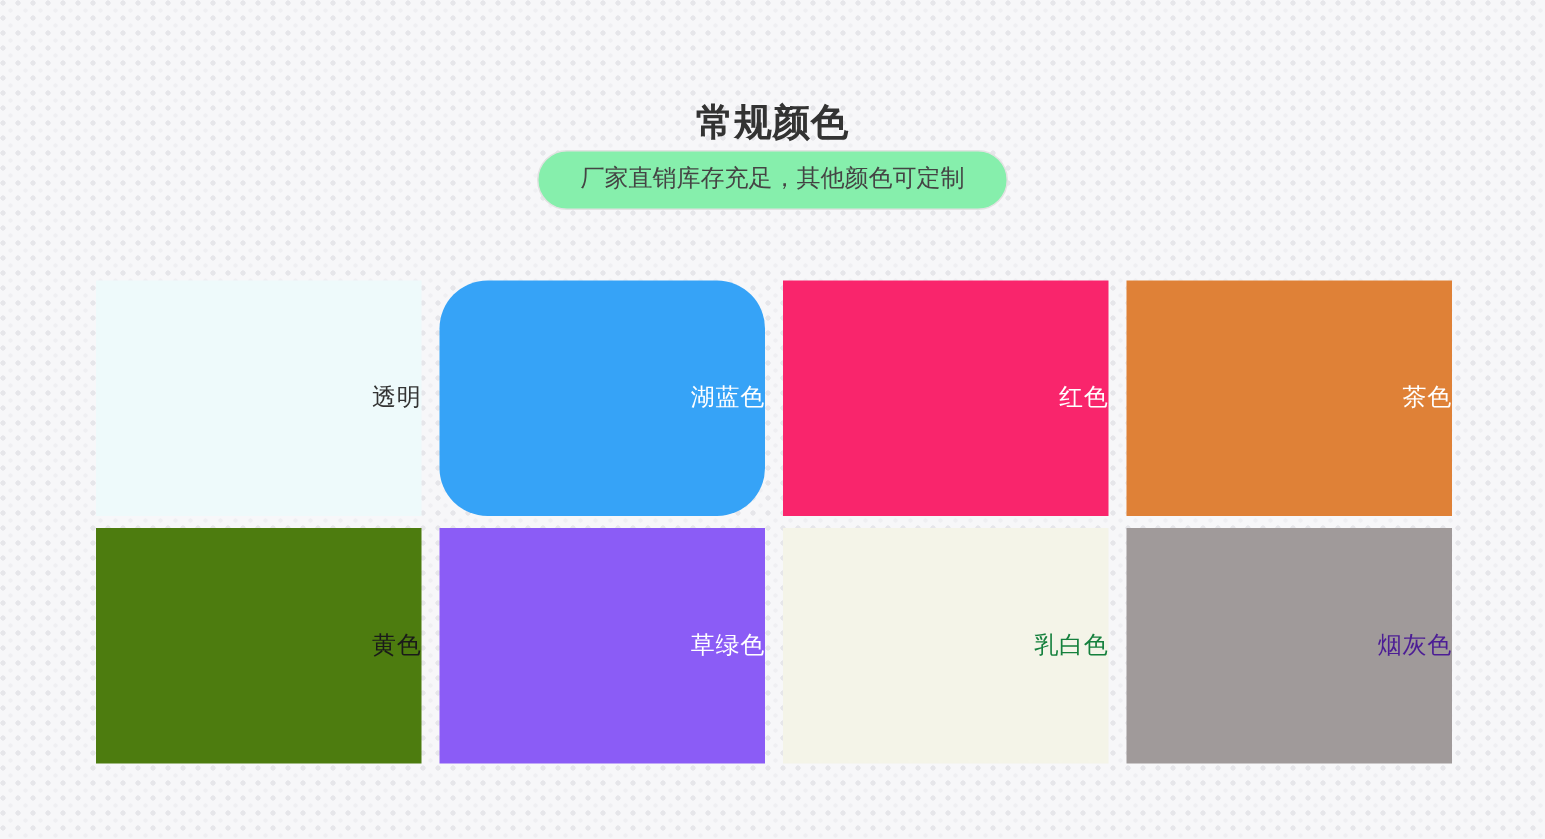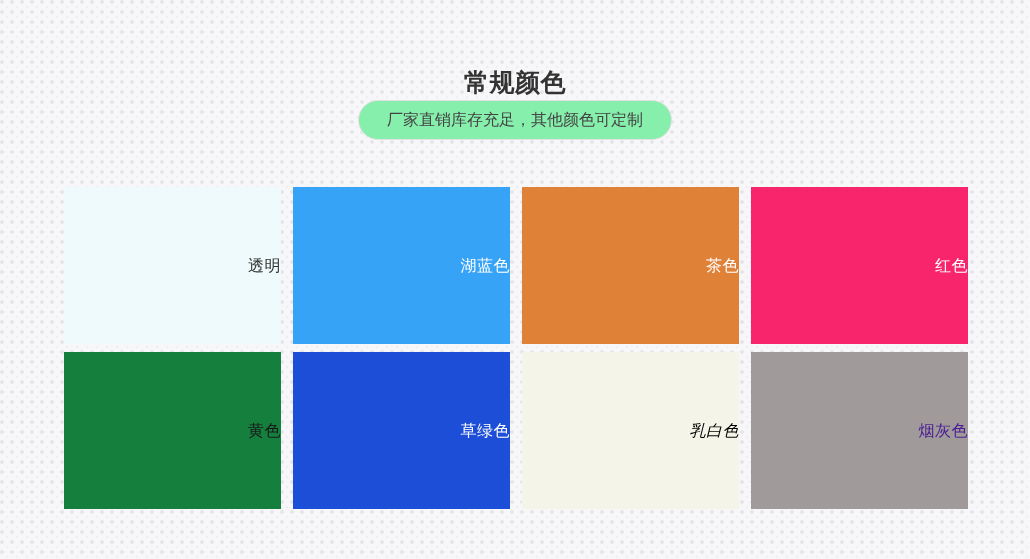--- a/index.html
+++ b/index.html
@@ -103,42 +103,42 @@
   <div class="subtitle-wrap">
     <span class="subtitle-pill" style="color: rgb(68, 68, 68); border-color: rgb(226, 226, 226); background-color: #86efac;">厂家直销库存充足，其他颜色可定制</span>
   </div>
 
   <div class="swatch-grid">
 
     <div class="swatch" style="background-color: rgb(238, 250, 251);">
       <span class="swatch-label" style="color: rgb(51, 51, 51);">透明</span>
     </div>
 
-    <div class="swatch" style="background-color: rgb(54, 163, 247);">
+    <div class="swatch" style="background-color: rgb(54, 163, 247); border-radius: 32px;">
       <span class="swatch-label" style="color: rgb(255, 255, 255);">湖蓝色</span>
+    </div>
+
+    <div class="swatch" style="background-color: rgb(249, 37, 108);">
+      <span class="swatch-label" style="color: rgb(255, 255, 255);">红色</span>
     </div>
 
     <div class="swatch" style="background-color: rgb(223, 129, 55);">
       <span class="swatch-label" style="color: rgb(255, 255, 255);">茶色</span>
     </div>
 
-    <div class="swatch" style="background-color: rgb(249, 37, 108);">
-      <span class="swatch-label" style="color: rgb(255, 255, 255);">红色</span>
-    </div>
-
-    <div class="swatch" style="background-color: #15803d;">
+    <div class="swatch" style="background-color: #4d7c0f;">
       <span class="swatch-label" style="color: rgb(26, 26, 26);">黄色</span>
     </div>
 
-    <div class="swatch" style="background-color: #1d4ed8;">
+    <div class="swatch" style="background-color: #8b5cf6;">
       <span class="swatch-label" style="color: rgb(255, 255, 255);">草绿色</span>
     </div>
 
     <div class="swatch" style="background-color: rgb(244, 244, 232);">
-      <span class="swatch-label" style="color: #000000; font-style: italic;">乳白色</span>
+      <span class="swatch-label" style="color: #15803d;">乳白色</span>
     </div>
 
     <div class="swatch" style="background-color: rgb(160, 154, 154);">
       <span class="swatch-label" style="color: #4c1d95;">烟灰色</span>
     </div>
 
   </div>
 </div>
 
 </body></html>

